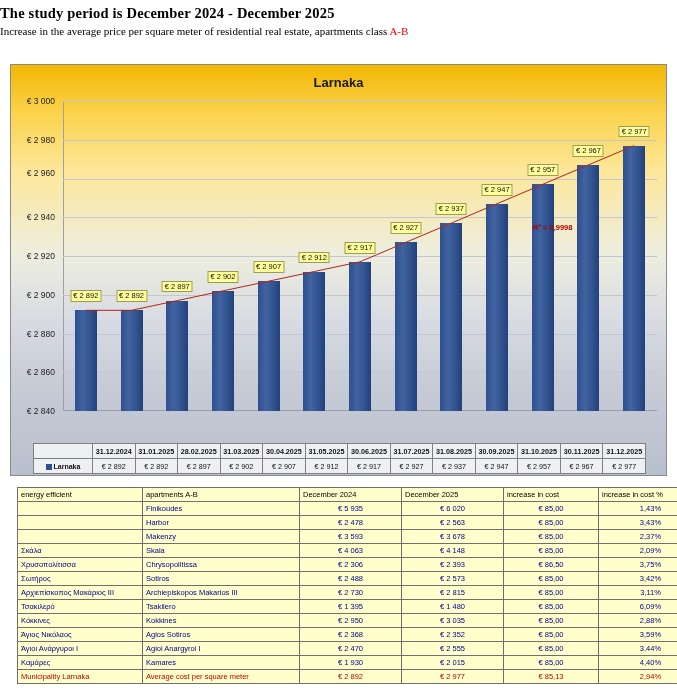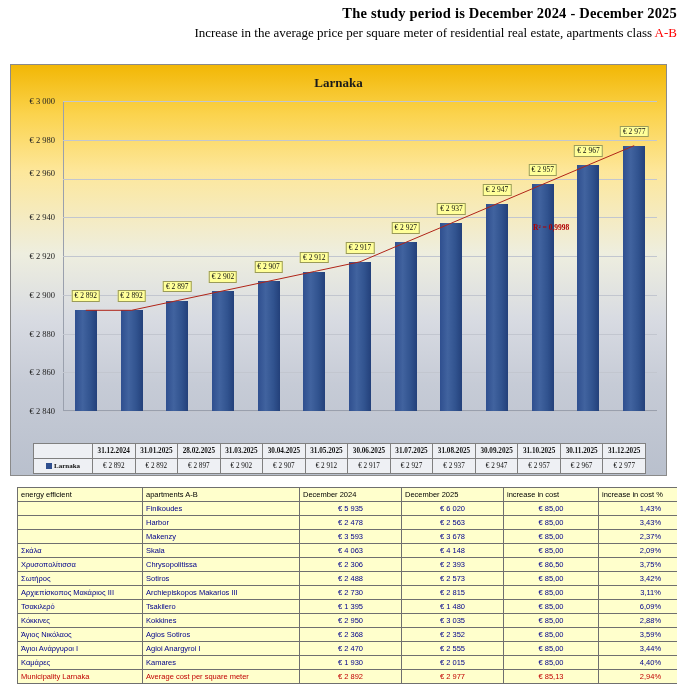--- a/index.html
+++ b/index.html
@@ -14,36 +14,35 @@
     overflow: hidden;
   }
   .page {
     position: relative;
     width: 677px;
     height: 689px;
   }
 
   
   .header {
-    text-align: right;
+    text-align: left;
     padding-top: 5px;
   }
   .header .line1 {
     font-family: "Liberation Serif", serif;
     font-weight: bold;
     font-size: 14.5px;
     color: #000;
     letter-spacing: .2px;
   }
   .header .line2 {
     font-family: "Liberation Serif", serif;
-    font-size: 13px;
+    font-size: 11px;
     color: #000;
     margin-top: 3px;
-    margin-left: 43px;
   }
   .header .line2 .red {
     color: #ff0000;
   }
   .header .line3 {
     font-family: "Liberation Serif", serif;
     font-weight: bold;
     font-size: 14.5px;
     color: #000;
     margin-top: 1px;
@@ -55,21 +54,20 @@
   
   .chart-frame {
     position: absolute;
     left: 10px;
     top: 64px;
     width: 657px;
     height: 412px;
     border: 1px solid #8a8a8a;
     background: linear-gradient(to bottom, #f2b705 0%, #fbd34d 12%, #fde79b 26%, #eeeedf 46%, #d8dbe2 62%, #c6cbd6 78%, #b9c0cd 100%);
     box-sizing: border-box;
-    font-family: Liberation Serif, serif;
   }
   .chart-title {
     position: absolute;
     left: 0;
     right: 0;
     top: 10px;
     text-align: center;
     font-weight: bold;
     font-size: 13px;
     color: #1a1a1a;

